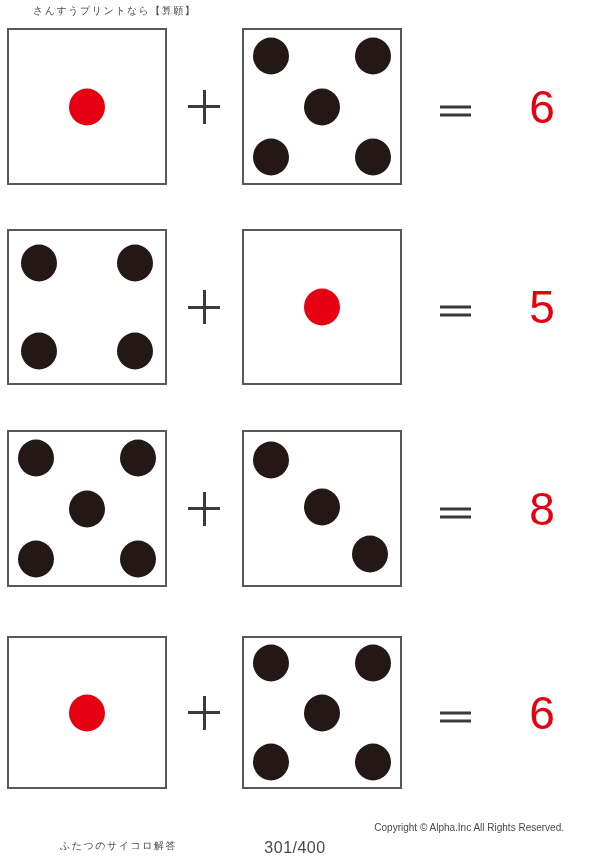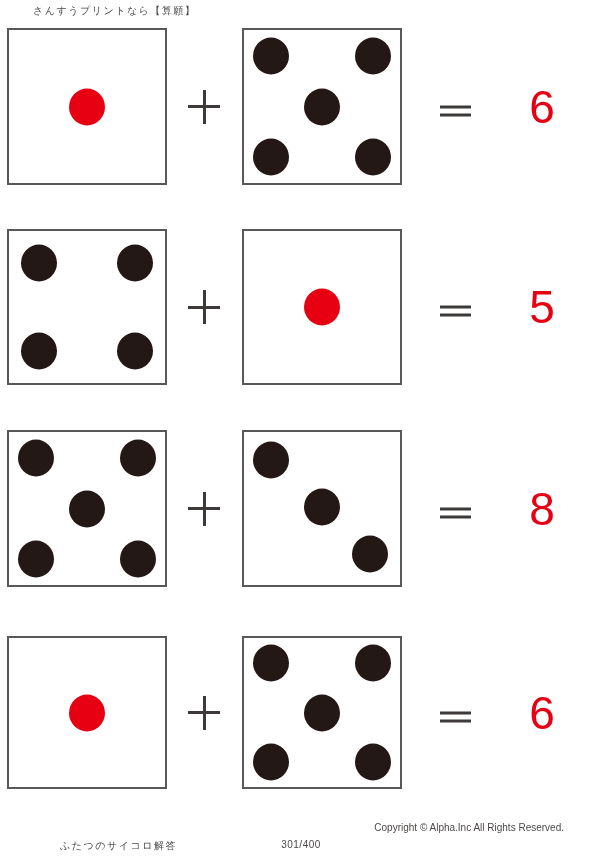--- a/index.html
+++ b/index.html
@@ -38,22 +38,22 @@
   .answer{
     position:absolute;left:512px;top:0;width:60px;height:100%;
     display:flex;align-items:center;justify-content:center;
     font-size:46px;font-weight:400;line-height:1;
   }
   .footer-title{
     position:absolute;left:33px;top:839px;
     font-size:10px;letter-spacing:1.5px;white-space:nowrap;margin-left:27px;
   }
   .page-number{
-    position:absolute;left:231px;top:839px;width:140px;
-    text-align:center;font-size:10px;letter-spacing:0.5px;
+    position:absolute;left:225px;top:839px;width:140px;
+    text-align:center;font-size:16px;letter-spacing:0.5px;
   }
   .copyright-block{
     position:absolute;right:36px;top:821px;
     text-align:right;font-size:10px;line-height:14px;white-space:nowrap;
   }
 </style>
 </head>
 <body>
 
 <div class="page">

